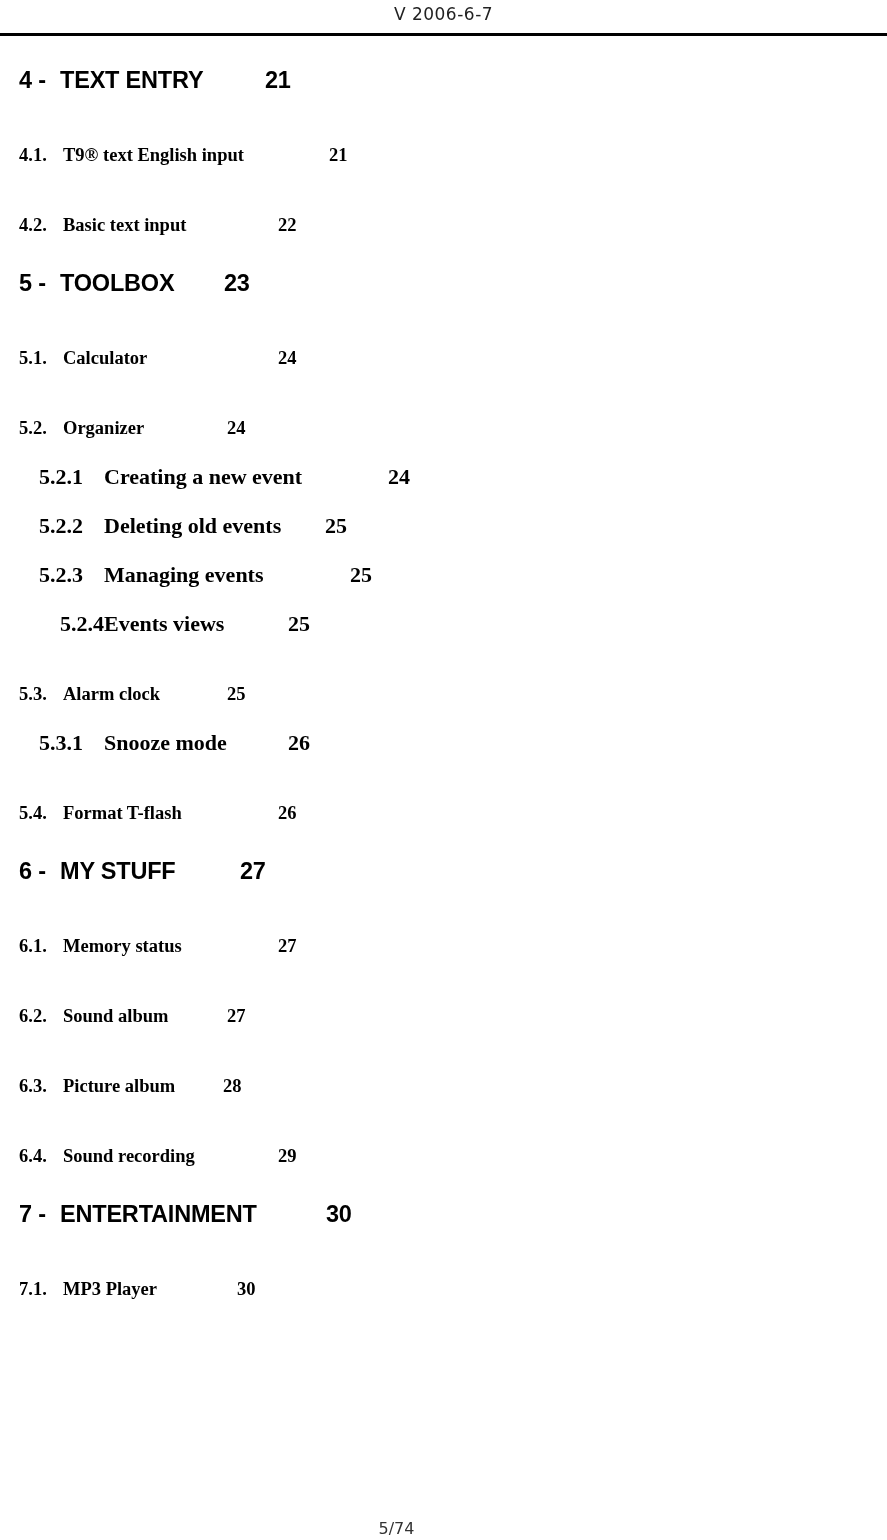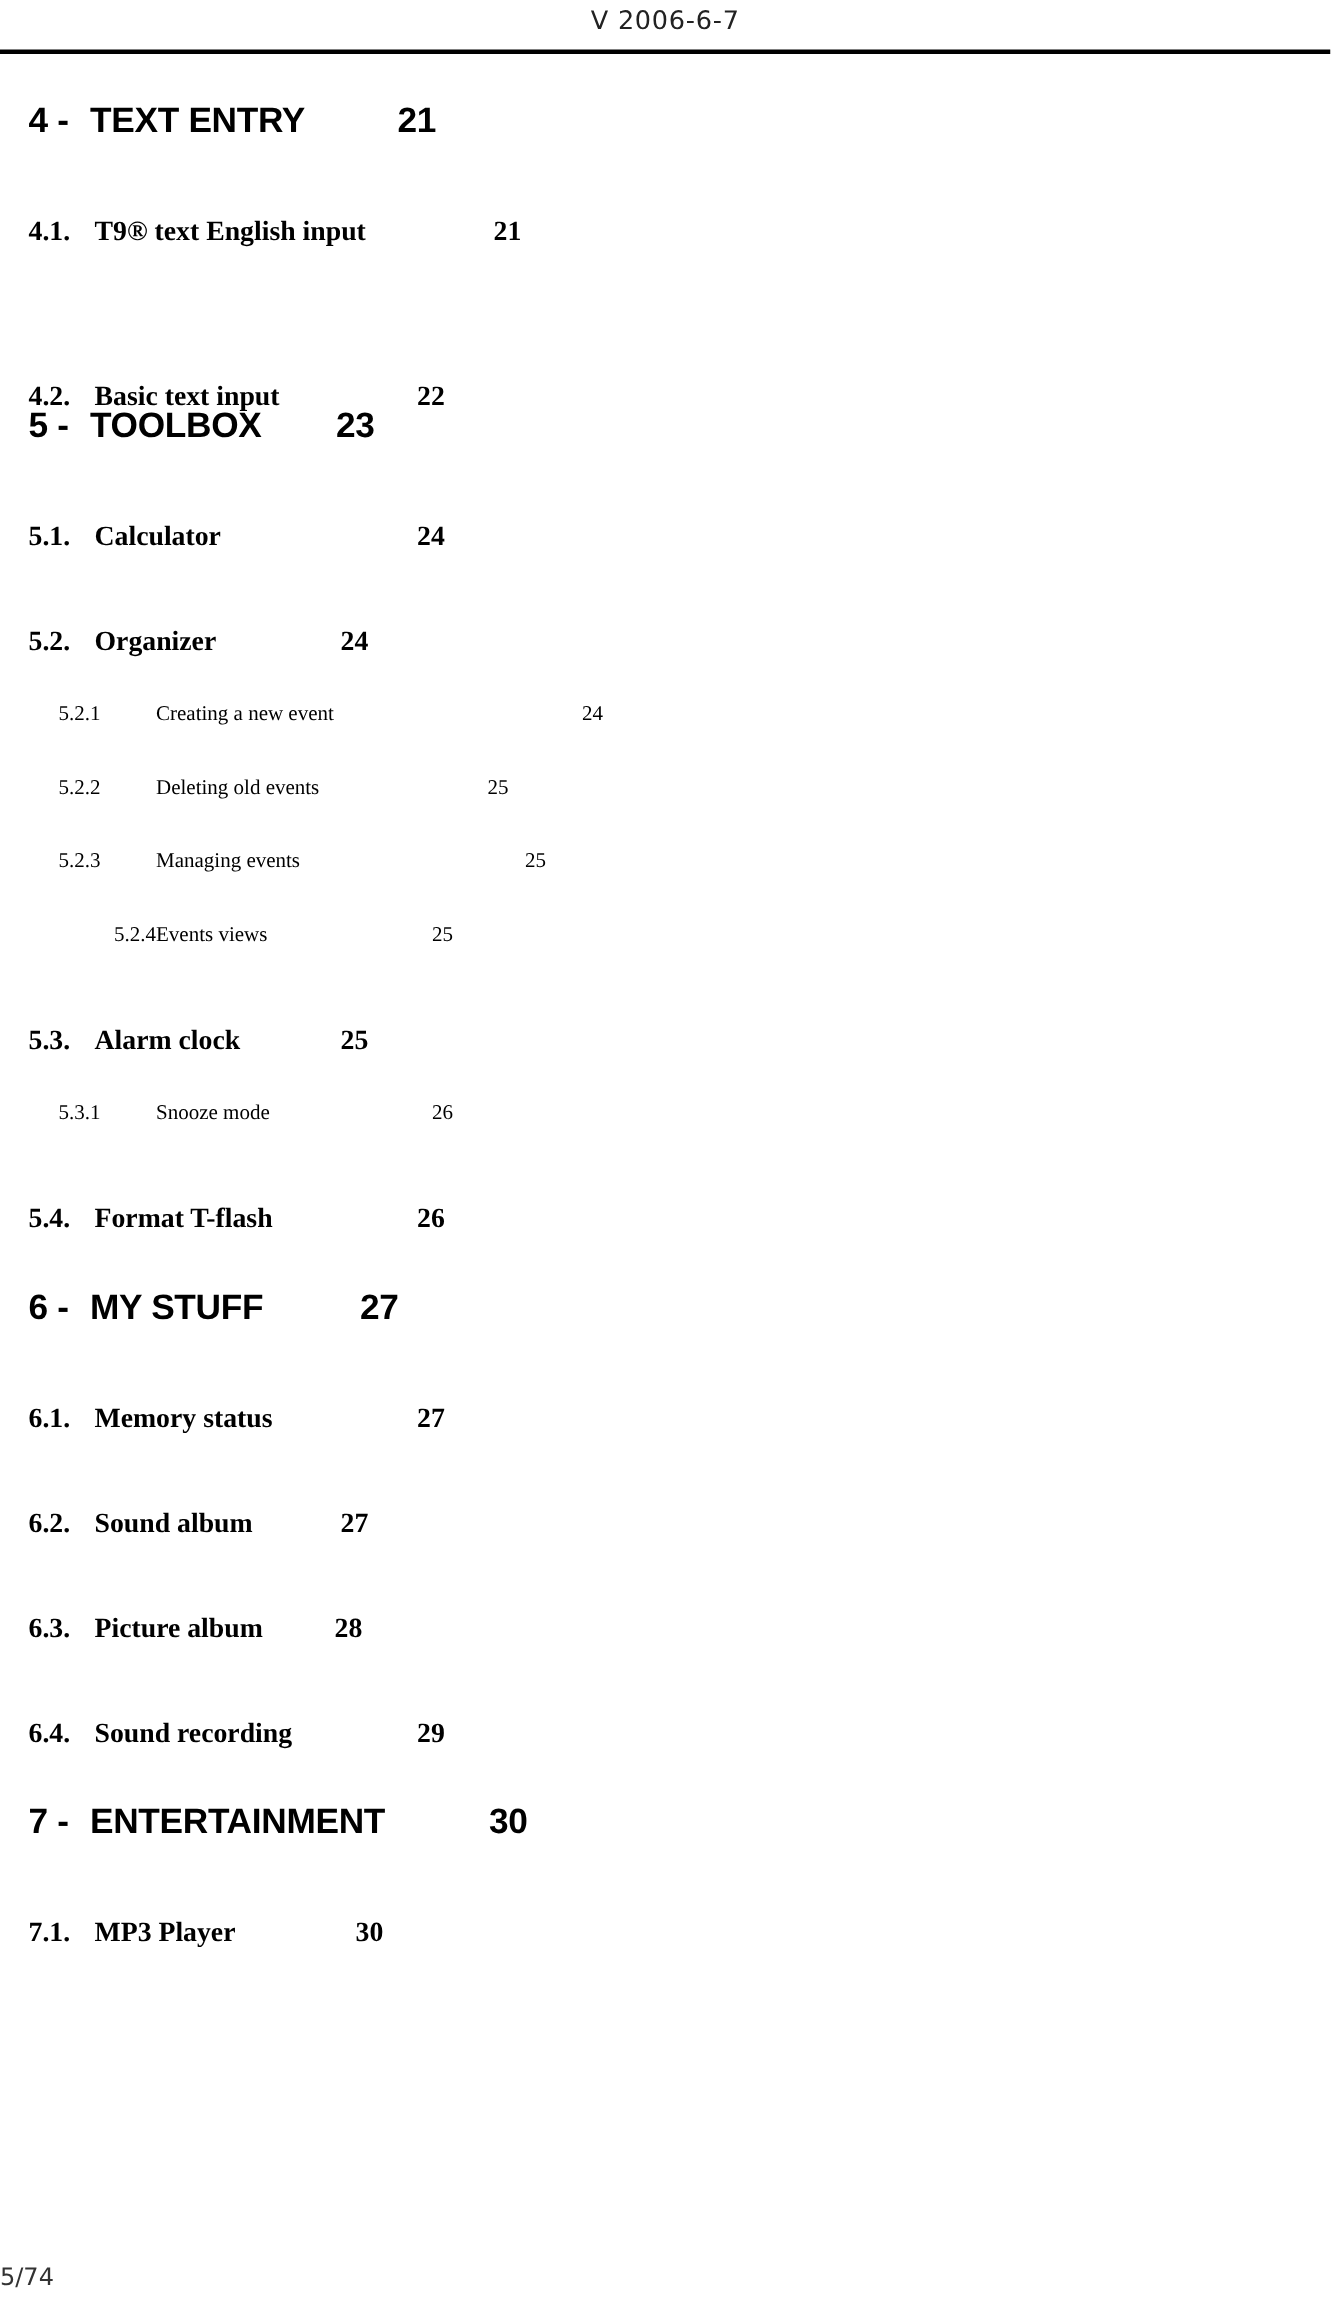--- a/index.html
+++ b/index.html
@@ -82,61 +82,62 @@
     line-height: 26px;
     margin-top: 44px;
   }
   .lvl2 .num   { display: inline-block; }
   .lvl2 .title { display: inline-block; }
   .lvl2 .pg    { display: inline-block; }
 
   
   .lvl3 {
     font-family: "Liberation Serif", "DejaVu Serif", serif;
-    font-weight: normal;
-    font-size: 14px;
+    font-weight: bold;
+    font-size: 22px;
     padding-left: 39px;
     height: 26px;
     line-height: 26px;
     margin-top: 23px;
   }
   .lvl3 .num   { display: inline-block; }
   .lvl3 .title { display: inline-block; }
   .lvl3 .pg    { display: inline-block; }
 
   
   .toc .toc-row:first-child { margin-top: 26px; }
 
   
   .page-footer {
     position: absolute;
     left: 0;
-    bottom: 12px;
+    bottom: 2px;
     width: 793px;
+    text-align: center;
   }
   .footer-text {
     display: inline-block;
     font-family: "DejaVu Sans", sans-serif;
     font-size: 16px;
     color: #333333;
     white-space: pre;
   }
 </style>
 </head>
 <body>
 
 <div class="page-header">
   <span class="header-text">V 2006-6-7</span>
 </div>
 <div class="header-rule"></div>
 
 <div class="toc" id="toc-root">
     <div class="toc-row lvl1"><span class="num" style="min-width: 41px;">4 -</span><span class="title" style="min-width: 205px;">TEXT ENTRY</span><span class="pg">21</span></div>
     <div class="toc-row lvl2"><span class="num" style="min-width: 44px;">4.1.</span><span class="title" style="min-width: 266px;">T9® text English input</span><span class="pg">21</span></div>
-    <div class="toc-row lvl2"><span class="num" style="min-width: 44px;">4.2.</span><span class="title" style="min-width: 215px; margin-top: 40px;">Basic text input</span><span class="pg">22</span></div>
+    <div class="toc-row lvl2"><span class="num" style="min-width: 44px;">4.2.</span><span class="title" style="min-width: 215px;">Basic text input</span><span class="pg">22</span></div>
     <div class="toc-row lvl1"><span class="num" style="min-width: 41px;">5 -</span><span class="title" style="min-width: 164px;">TOOLBOX</span><span class="pg">23</span></div>
     <div class="toc-row lvl2"><span class="num" style="min-width: 44px;">5.1.</span><span class="title" style="min-width: 215px;">Calculator</span><span class="pg">24</span></div>
     <div class="toc-row lvl2"><span class="num" style="min-width: 44px;">5.2.</span><span class="title" style="min-width: 164px;">Organizer</span><span class="pg">24</span></div>
     <div class="toc-row lvl3"><span class="num" style="min-width: 65px;">5.2.1</span><span class="title" style="min-width: 284px;">Creating a new event</span><span class="pg">24</span></div>
     <div class="toc-row lvl3"><span class="num" style="min-width: 65px;">5.2.2</span><span class="title" style="min-width: 221px;">Deleting old events</span><span class="pg">25</span></div>
     <div class="toc-row lvl3"><span class="num" style="min-width: 65px;">5.2.3</span><span class="title" style="min-width: 246px;">Managing events</span><span class="pg">25</span></div>
     <div class="toc-row lvl3"><span class="num" style="min-width: 65px; text-align: right;">5.2.4</span><span class="title" style="min-width: 184px;">Events views</span><span class="pg">25</span></div>
     <div class="toc-row lvl2"><span class="num" style="min-width: 44px;">5.3.</span><span class="title" style="min-width: 164px;">Alarm clock</span><span class="pg">25</span></div>
     <div class="toc-row lvl3"><span class="num" style="min-width: 65px;">5.3.1</span><span class="title" style="min-width: 184px;">Snooze mode</span><span class="pg">26</span></div>
     <div class="toc-row lvl2"><span class="num" style="min-width: 44px;">5.4.</span><span class="title" style="min-width: 215px;">Format T-flash</span><span class="pg">26</span></div>

